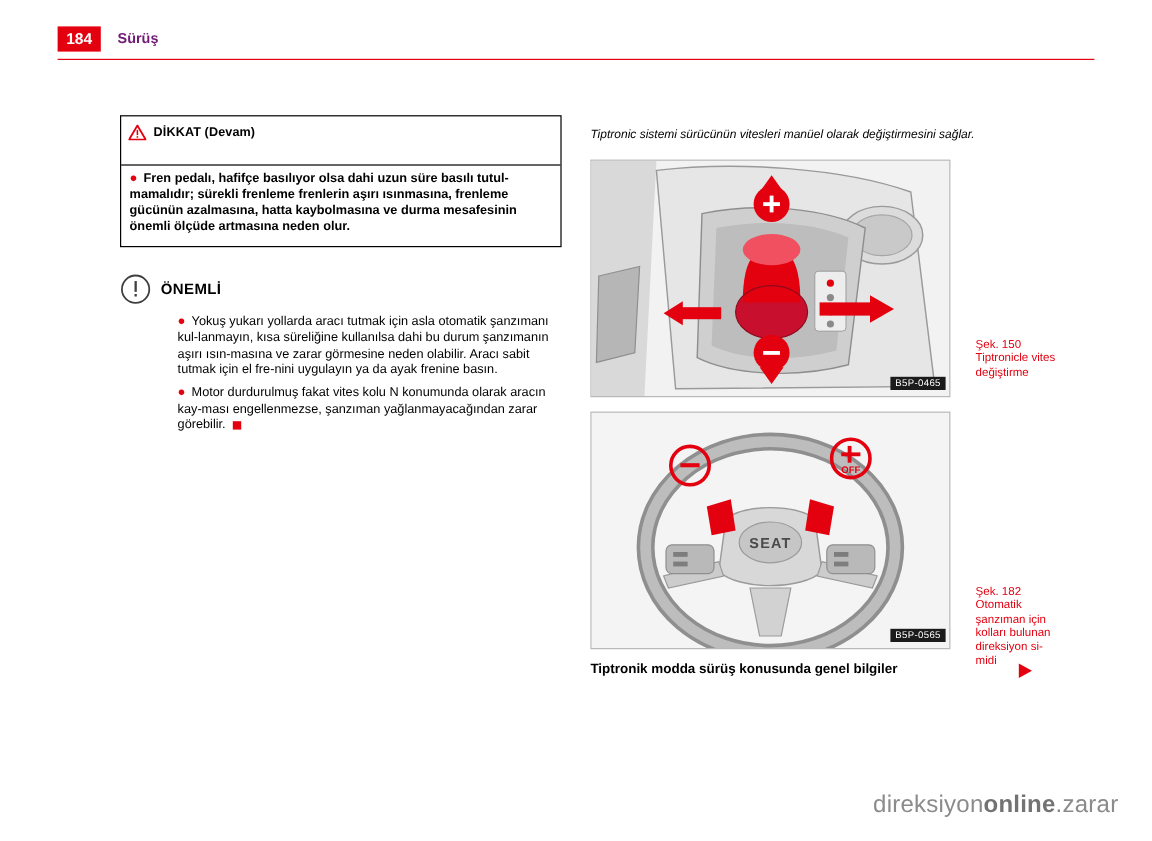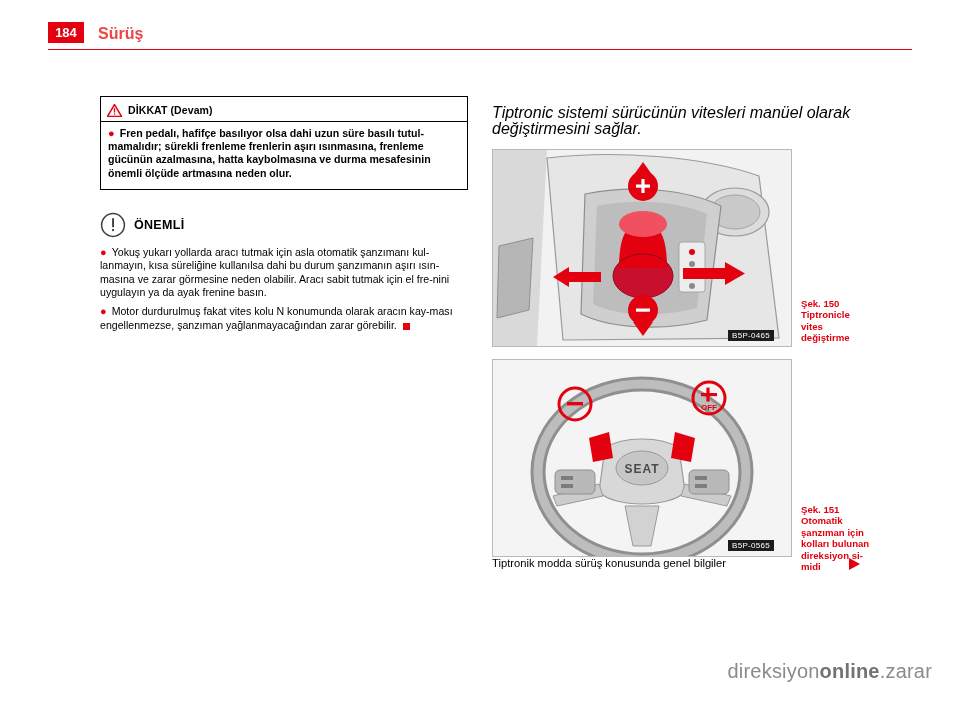--- a/index.html
+++ b/index.html
@@ -40,23 +40,23 @@
     color: #ffffff;
     font-size: 13px;
     font-weight: bold;
     text-align: center;
     line-height: 21px;
   }
   .chapter-title {
     position: absolute;
     left: 50px;
     top: 3px;
-    font-size: 16px;
-    font-weight: bold;
-    color: #ef4444;
+    font-size: 12px;
+    font-weight: bold;
+    color: #701a75;
   }
   .header-rule {
     position: absolute;
     left: 0;
     top: 27px;
     width: 864px;
     height: 1px;
     background: #e3000f;
   }
 
@@ -75,21 +75,21 @@
   }
 
   
   .warnbox {
     border: 1.6px solid #000;
     width: 368px;
     box-sizing: border-box;
   }
   .warnbox-head {
     border-bottom: 1.6px solid #000;
-    padding: 4px 6px 2px 6px;
+    padding: 4px 6px 18px 6px;
     display: flex;
     align-items: center;
     gap: 6px;
     height: 18px;
   }
   .warn-tri {
     width: 15px;
     height: 13px;
     position: relative;
     flex: 0 0 auto;
@@ -136,20 +136,21 @@
   .note-title {
     font-size: 12.5px;
     font-weight: bold;
     letter-spacing: 0.3px;
     text-align: right;
   }
   .note-p {
     font-size: 10.6px;
     line-height: 13.4px;
     margin-bottom: 6px;
+    margin-left: 48px;
   }
   .endmark {
     display: inline-block;
     width: 7px;
     height: 7px;
     background: #e3000f;
     vertical-align: middle;
     margin-left: 6px;
   }
 
@@ -157,59 +158,61 @@
   .sec-title {
     color: #e3000f;
     font-size: 13px;
     font-weight: bold;
     padding-bottom: 4px;
     border-bottom: 1.6px solid #000;
     width: 368px;
     box-sizing: border-box;
   }
   .sec-intro {
-    font-size: 16px;
+    font-size: 10px;
     font-style: italic;
     line-height: 16px;
     margin-top: 9px;
     width: 368px;
   }
 
   .figure {
     position: relative;
     margin-top: 12px;
     width: 300px;
     border: 1px solid #b9b9b9;
     background: #f4f4f4;
     box-sizing: border-box;
   }
   .fig-caption {
     position: absolute;
-    left: 308px;
+    left: 320px;
     font-size: 9.6px;
-    font-weight: bold;
+    font-weight: normal;
     color: #e3000f;
     line-height: 11.4px;
     width: 70px;
   }
   .fig-code {
     position: absolute;
-    right: 17px;
+    right: 3px;
     bottom: 5px;
     background: #1b1b1b;
     color: #ffffff;
     font-size: 8px;
     font-family: "Liberation Sans", sans-serif;
     padding: 1px 4px 1px 4px;
     letter-spacing: 0.3px;
   }
   .fig-foot {
+    margin-top: 11px;
     font-size: 11.2px;
     width: 368px;
     position: relative;
+    font-weight: bold;
   }
   .arrow-right {
     position: absolute;
     right: 0;
     top: 1px;
     width: 0;
     height: 0;
     border-left: 11px solid #e3000f;
     border-top: 6.5px solid transparent;
     border-bottom: 6.5px solid transparent;
@@ -356,21 +359,21 @@
 
         <circle cx="82" cy="44" r="16" fill="none" stroke="#e3000f" stroke-width="3"></circle>
         <rect x="74" y="42" width="16" height="3.4" fill="#e3000f"></rect>
 
         <circle cx="216" cy="38" r="16" fill="none" stroke="#e3000f" stroke-width="3"></circle>
         <rect x="208" y="33" width="16" height="3.2" fill="#e3000f"></rect>
         <rect x="213.4" y="27.6" width="3.2" height="14" fill="#e3000f"></rect>
         <text x="216" y="50" font-family="Liberation Sans, sans-serif" font-size="8" font-weight="bold" fill="#e3000f" text-anchor="middle">OFF</text>
       </svg>
       <div class="fig-code">B5P-0565</div>
-      <div class="fig-caption" style="top:144px;">Şek. 151  Otomatik şanzıman için kolları bulunan direksiyon si-midi</div>
+      <div class="fig-caption" style="top:144px;">Şek. 182  Otomatik şanzıman için kolları bulunan direksiyon si-midi</div>
     </div>
 
     <div class="fig-foot">
       <span>Tiptronik modda sürüş konusunda genel bilgiler</span>
       <span class="arrow-right"></span>
     </div>
 
   </div>
 
   <div class="watermark">

